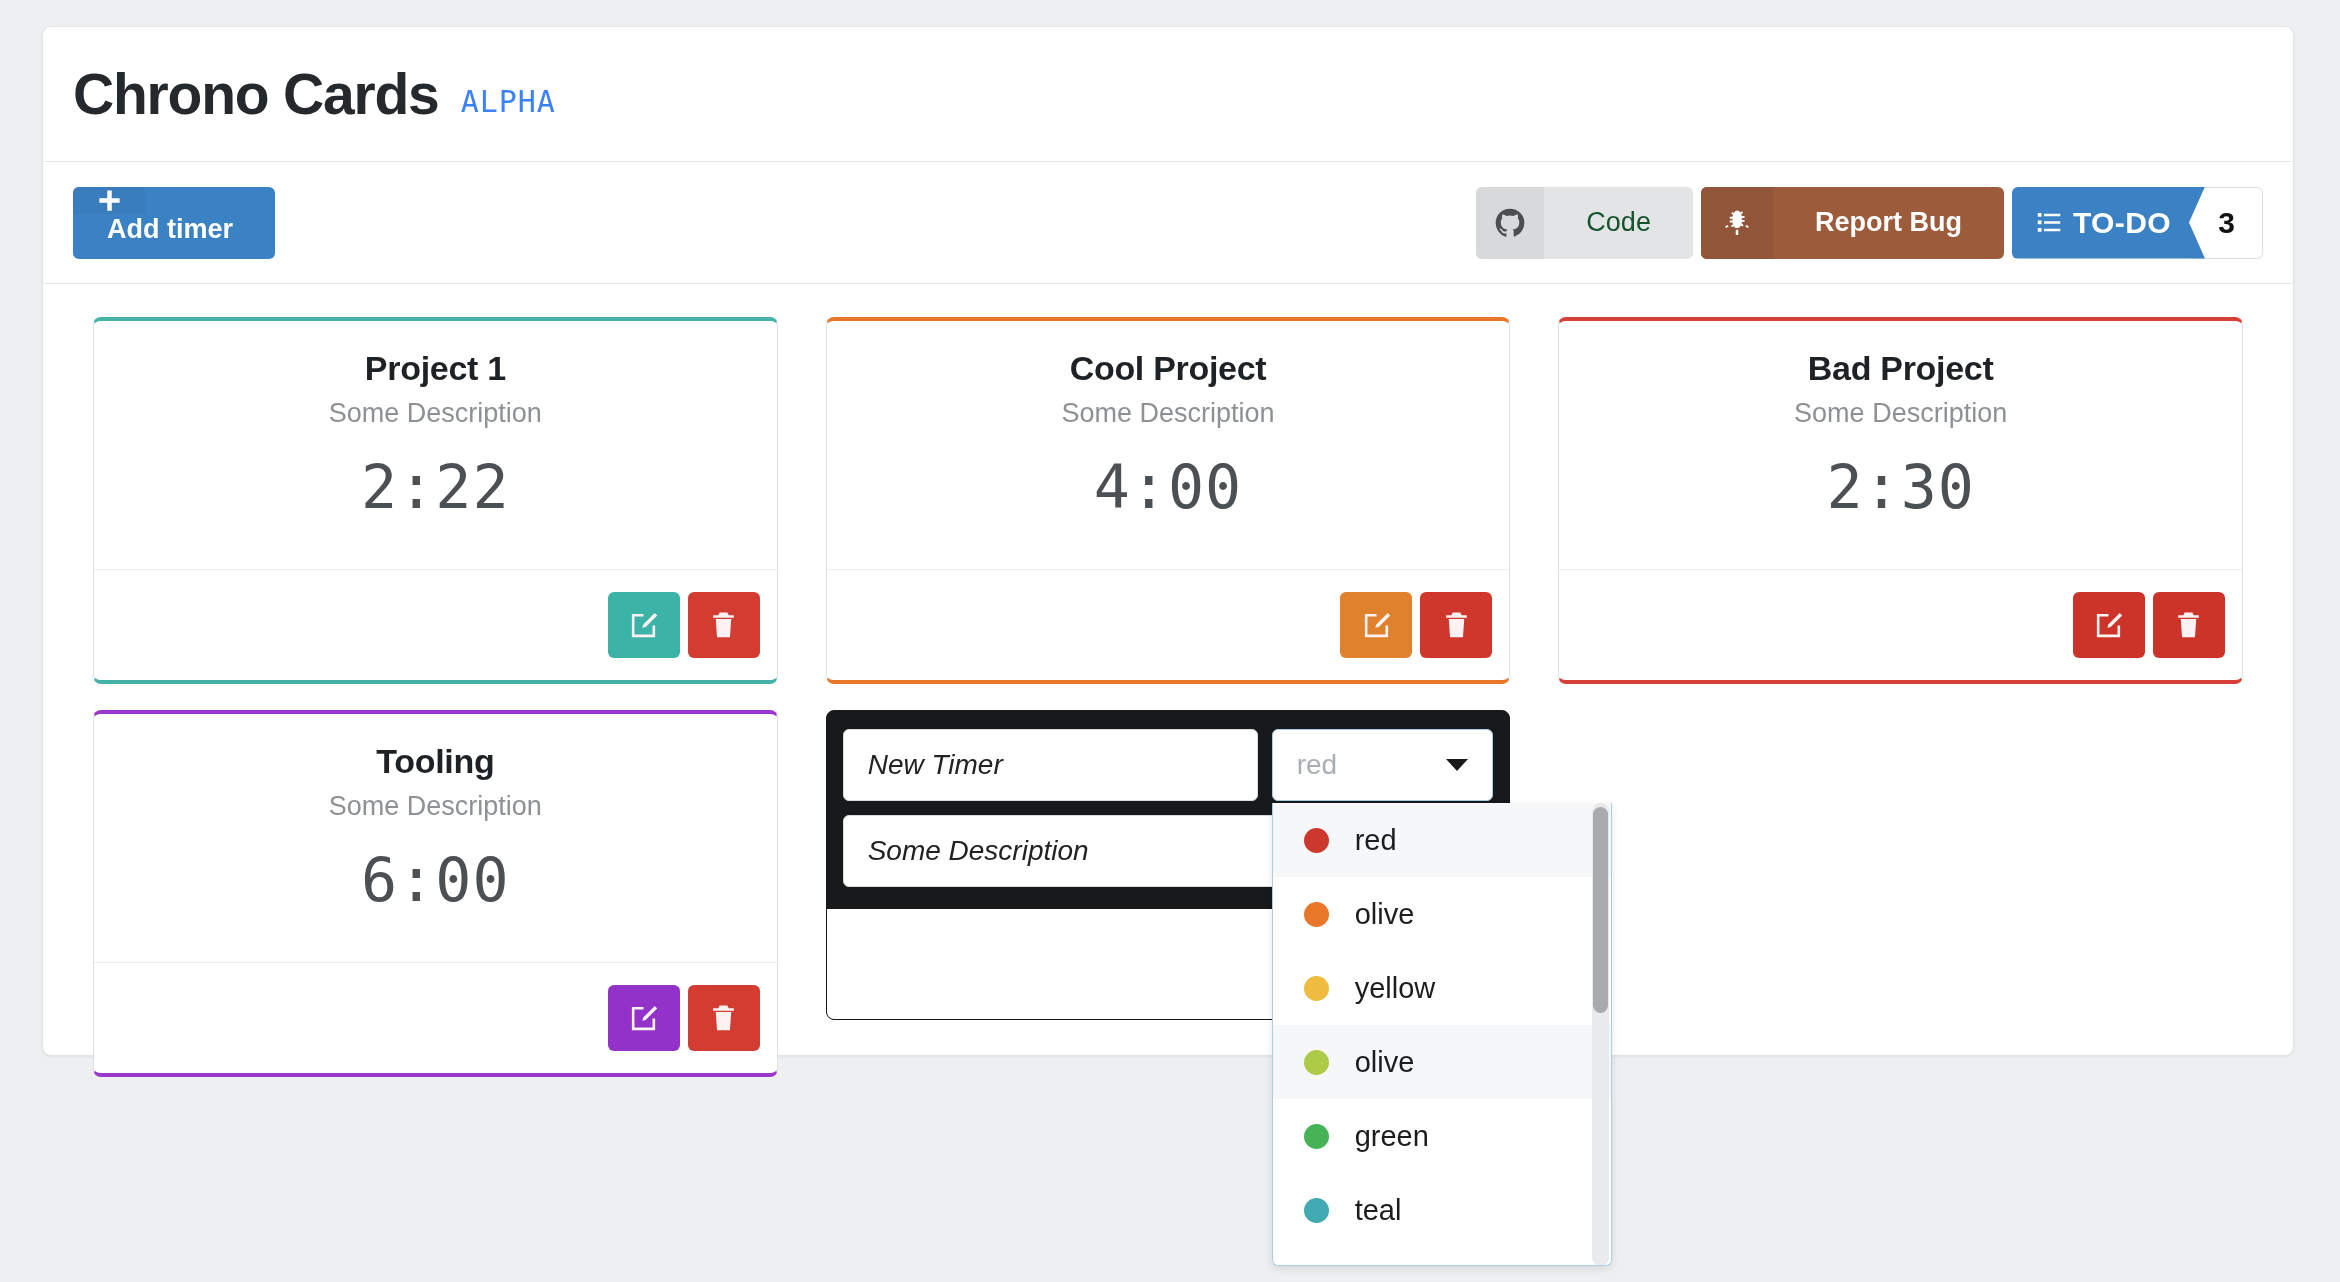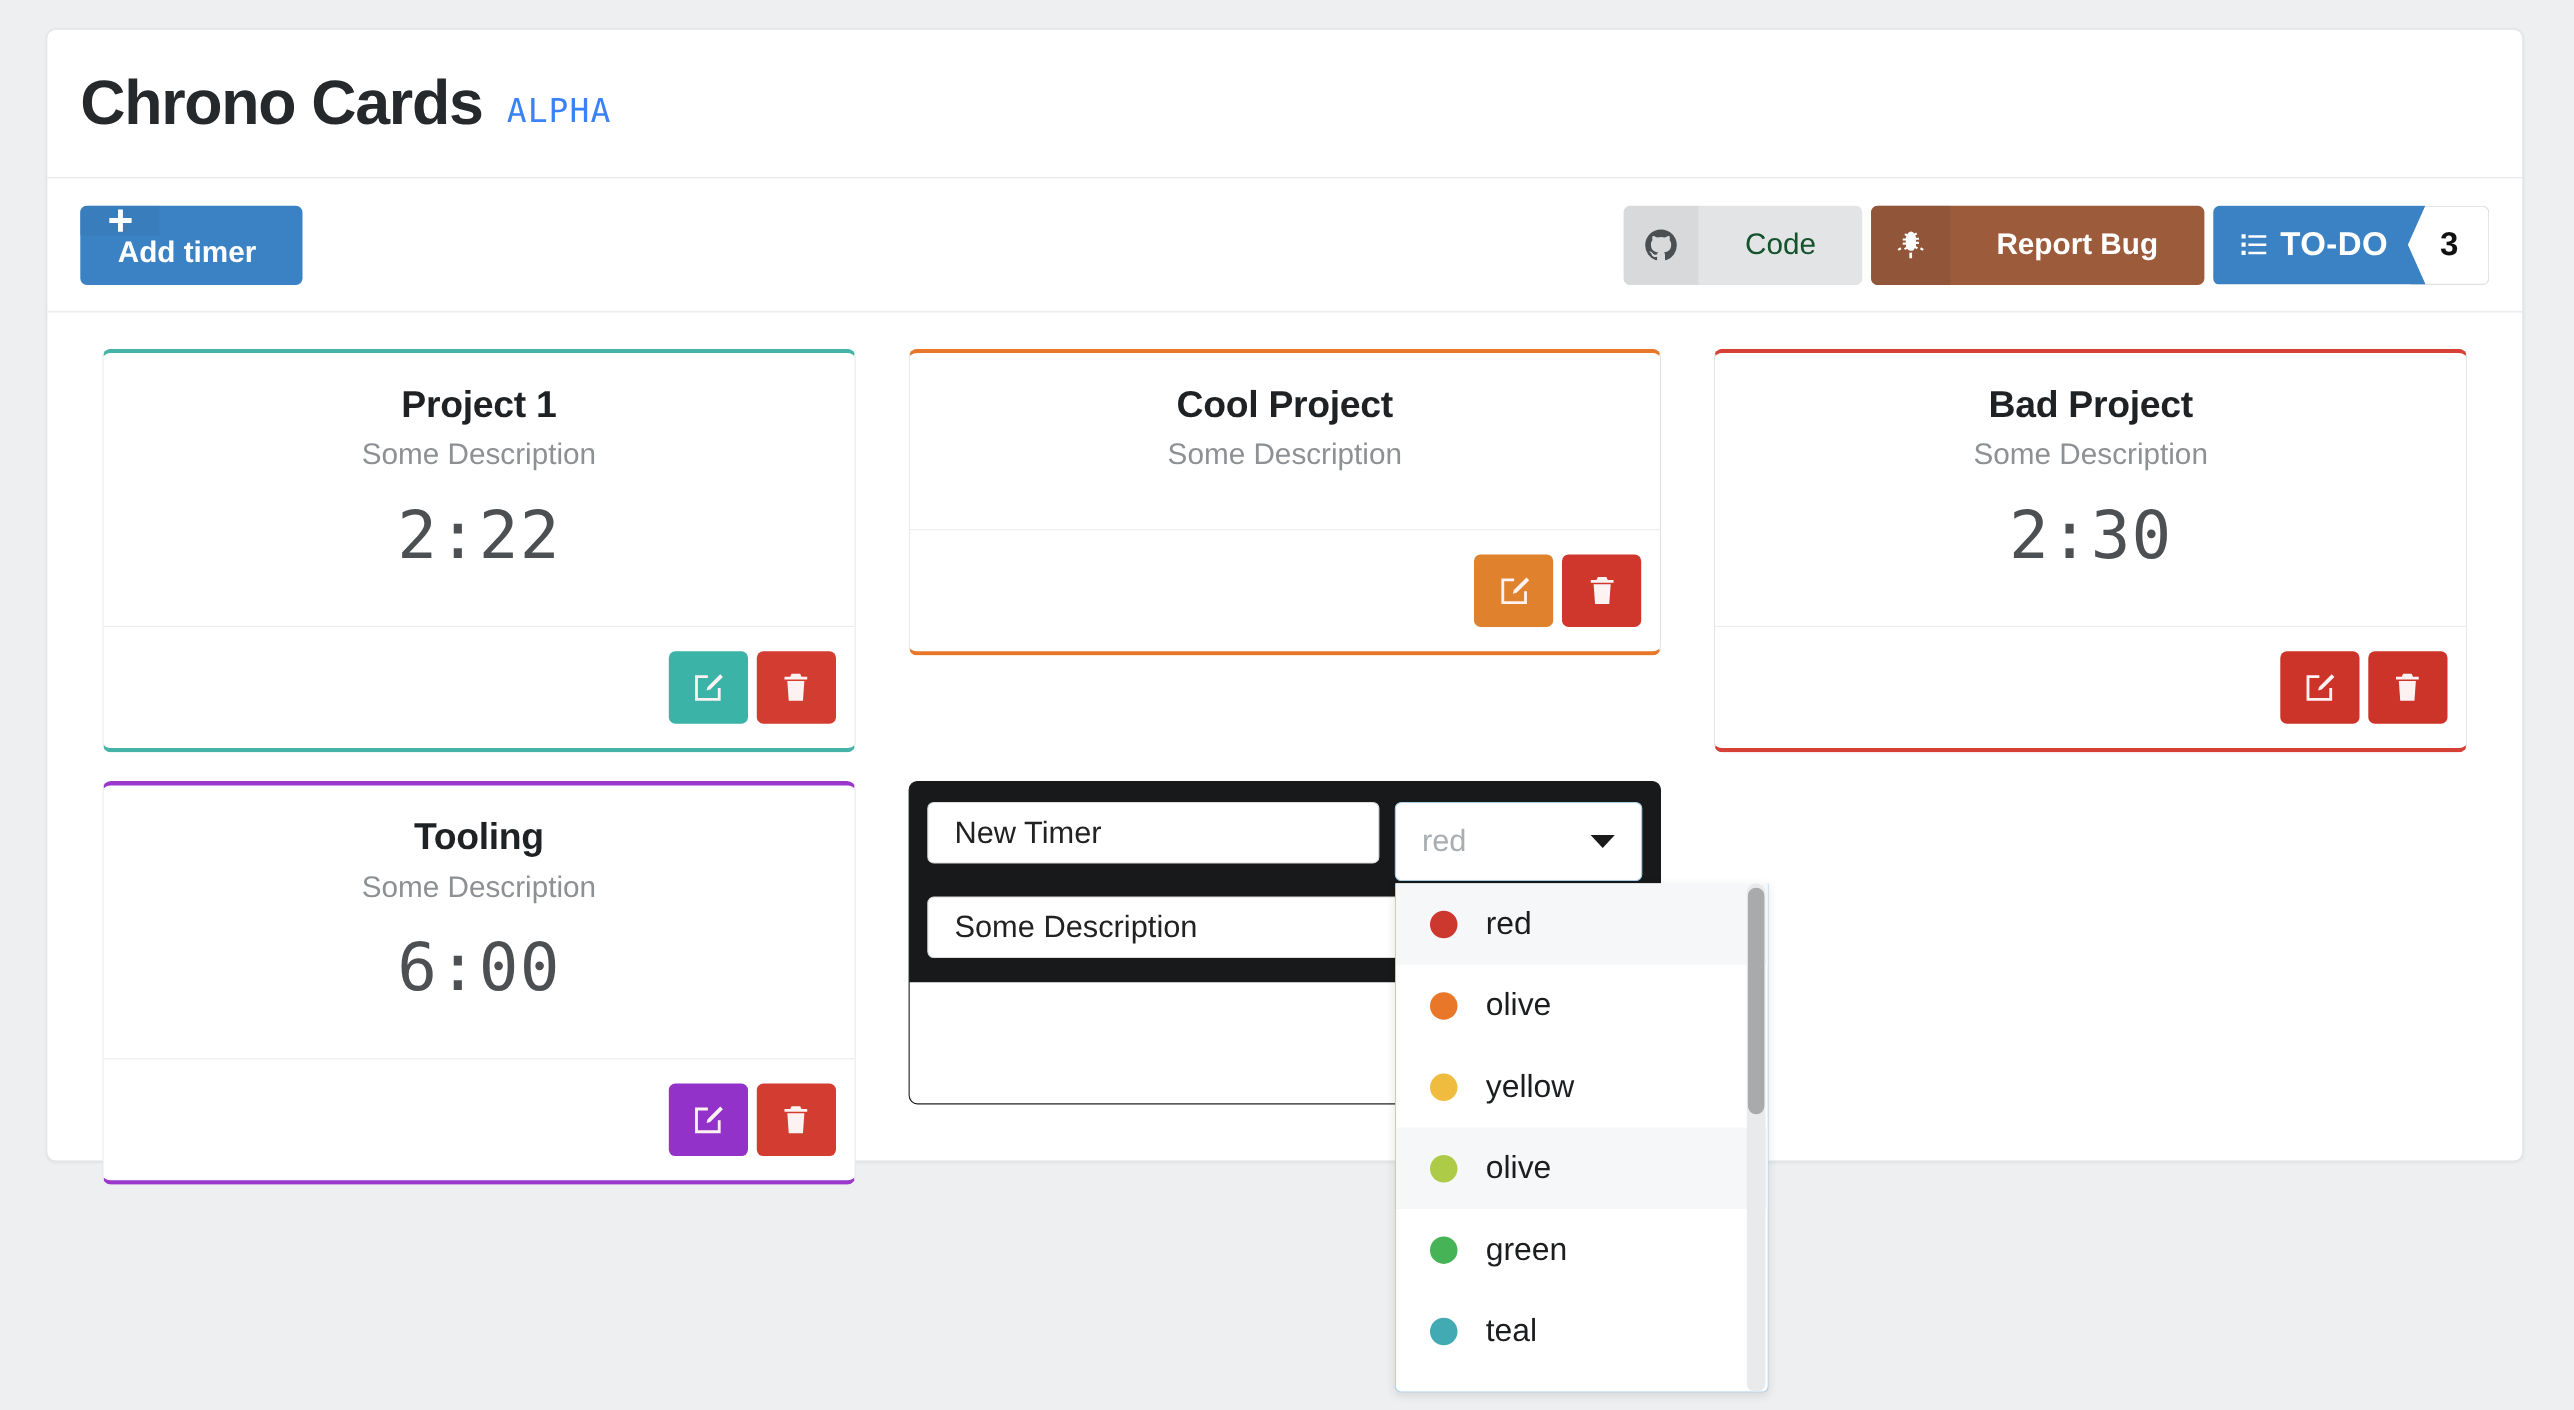--- a/index.html
+++ b/index.html
@@ -225,29 +225,30 @@
     padding: 18px 16px 22px 16px;
   }
   .form-row {
     display: flex;
     gap: 14px;
     margin-bottom: 14px;
   }
   .form-row:last-child { margin-bottom: 0; }
   .text-input {
     flex: 1;
-    height: 56px;
+    height: 72px;
     background: #fff;
     border: 1px solid #d9dbdd;
     border-radius: 6px;
     font-size: 28px;
     color: #222;
     padding: 15px 24px;
     font-family: "Liberation Sans", sans-serif;
     outline: none;
+    font-style: italic;
   }
   .text-input::placeholder { color: #9aa0a4; }
   .select-slot { width: 340px; position: relative; }
   .select-box {
     width: 100%;
     height: 72px;
     background: #fff;
     border: 1px solid #a9cfe6;
     border-radius: 6px;
     display: flex;
@@ -397,20 +398,21 @@
           </button>
         </div>
       </div>
     </div>
 
     <div class="grid-cell">
       <div class="timer-card" id="card1" style="border-top-color: rgb(232, 119, 42); border-bottom-color: rgb(232, 119, 42);">
         <div class="card-body">
           <div class="card-title">Cool Project</div>
           <div class="card-desc">Some Description</div>
+          <div class="card-timer">4:00</div>
         </div>
         <div class="card-footer">
           <button class="icon-btn edit" id="edit1" style="background: rgb(224, 129, 46);">
             <svg viewBox="0 0 24 24">
                 <path d="M5 3h7v2H5v14h14v-7h2v9H3V3h2zm15.7-.7 1.9 1.9-8.9 8.9-2.6.7.7-2.6 8.9-8.9z"></path>
               </svg>
           </button>
           <button class="icon-btn del" style="background: rgb(207, 55, 45);">
             <svg viewBox="0 0 24 24">
                 <path d="M9 2h6l1 2h4v2H4V4h4l1-2zM6 7h12l-1 14H7L6 7z"></path>

